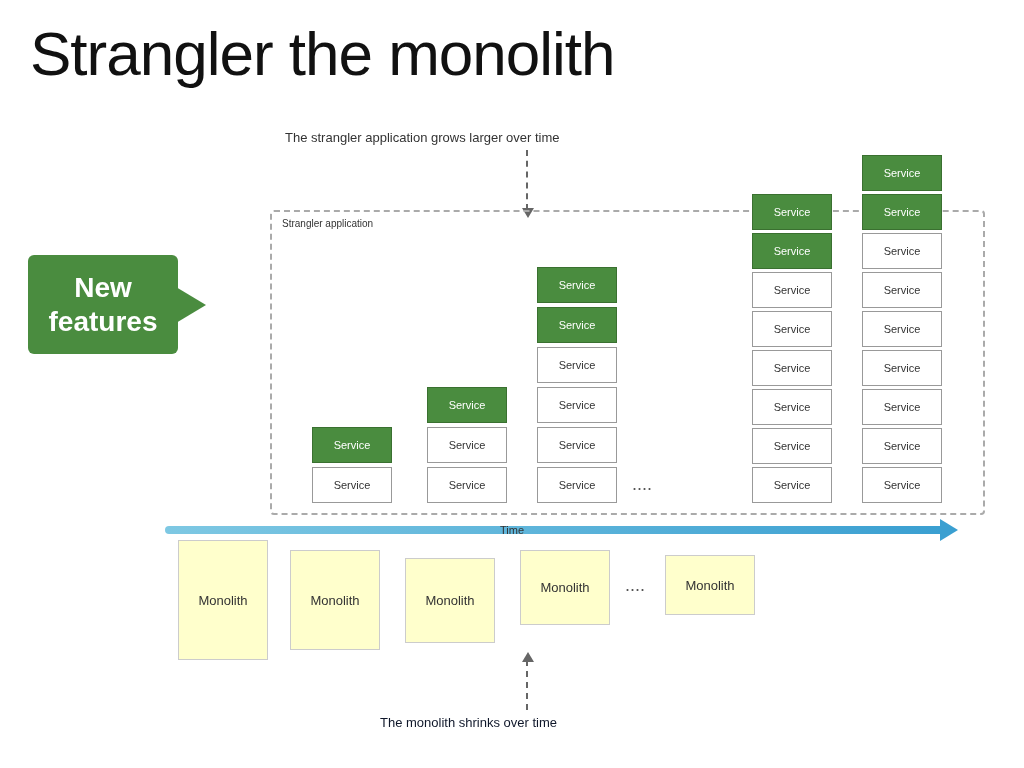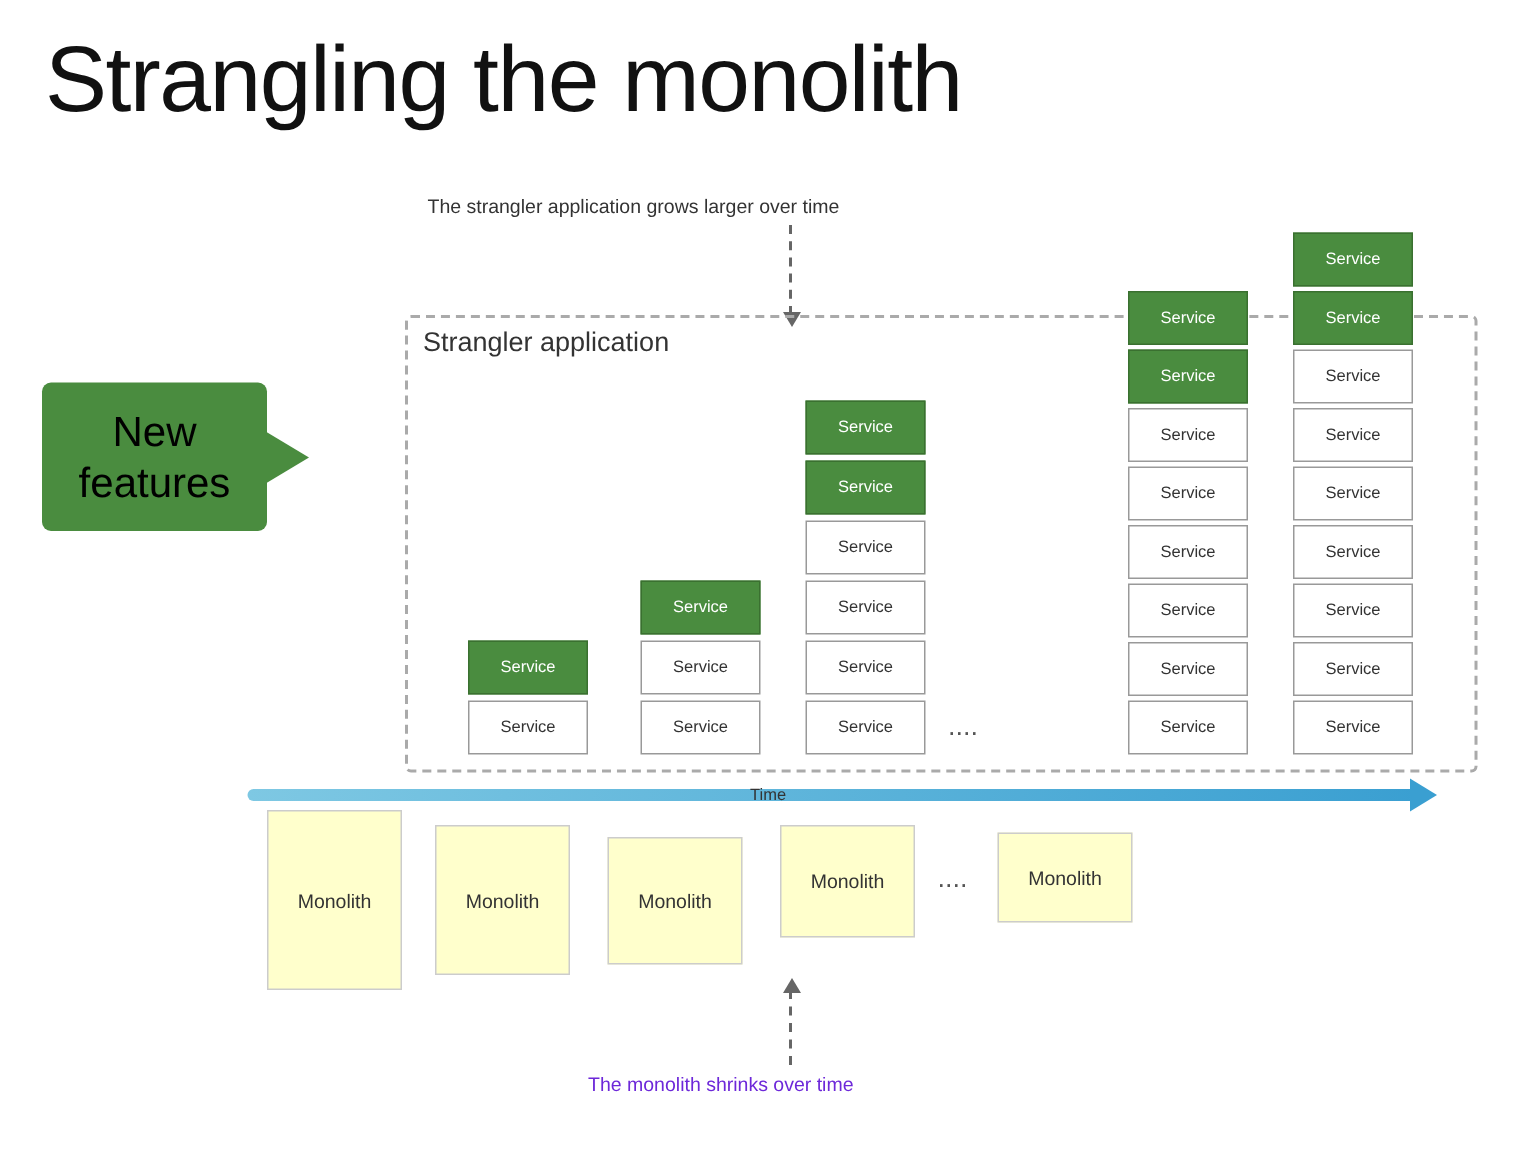--- a/index.html
+++ b/index.html
@@ -49,23 +49,23 @@
       border-right: 6px solid transparent;
       border-top: 10px solid #666;
     }
 
     
     .new-features {
       position: absolute;
       top: 255px;
       left: 28px;
       background: #4a8c3f;
-      color: #000000;
+      color: #ffffff;
       font-size: 28px;
-      font-weight: normal;
+      font-weight: bold;
       padding: 16px 20px;
       border-radius: 6px;
       width: 150px;
       text-align: center;
       line-height: 1.2;
     }
     .new-features::after {
       content: '';
       position: absolute;
       right: -28px;
@@ -83,21 +83,21 @@
       left: 270px;
       width: 715px;
       height: 305px;
       border: 2px dashed #aaa;
       border-radius: 4px;
     }
     .strangler-label {
       position: absolute;
       top: 6px;
       left: 10px;
-      font-size: 18px;
+      font-size: 10px;
       color: #333;
     }
 
     
     .svc-green {
       background: #4a8c3f;
       color: #fff;
       font-size: 11px;
       text-align: center;
       border: 1px solid #3a7030;
@@ -196,29 +196,29 @@
       top: -8px;
       left: -6px;
       border-left: 6px solid transparent;
       border-right: 6px solid transparent;
       border-bottom: 10px solid #666;
     }
 
     .bottom-label {
       position: absolute;
       top: 715px;
-      left: 392px;
+      left: 380px;
       font-size: 13px;
-      color: #6d28d9;
+      color: #0f172a;
     }
   </style>
 </head>
 <body>
 
-<h1 class="title">Strangling the monolith</h1>
+<h1 class="title">Strangler the monolith</h1>
 
 <div class="subtitle-arrow-label">The strangler application grows larger over time</div>
 
 <div class="arrow-down-to-box"></div>
 
 <div class="new-features">New<br>features</div>
 
 <div class="strangler-box">
   <span class="strangler-label">Strangler application</span>
 

